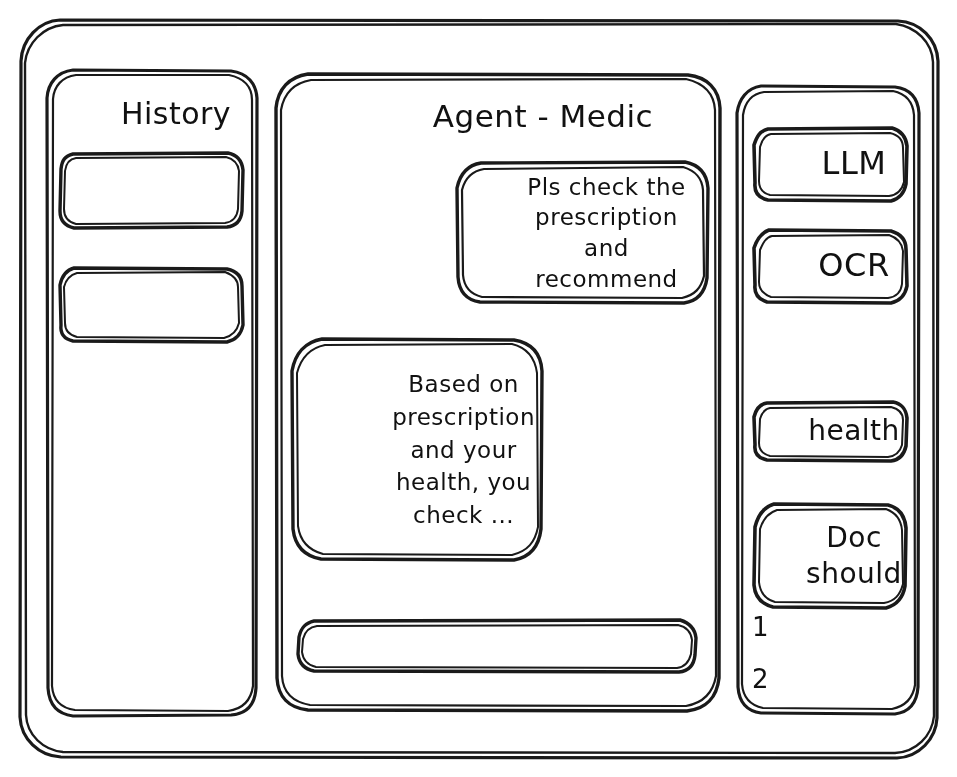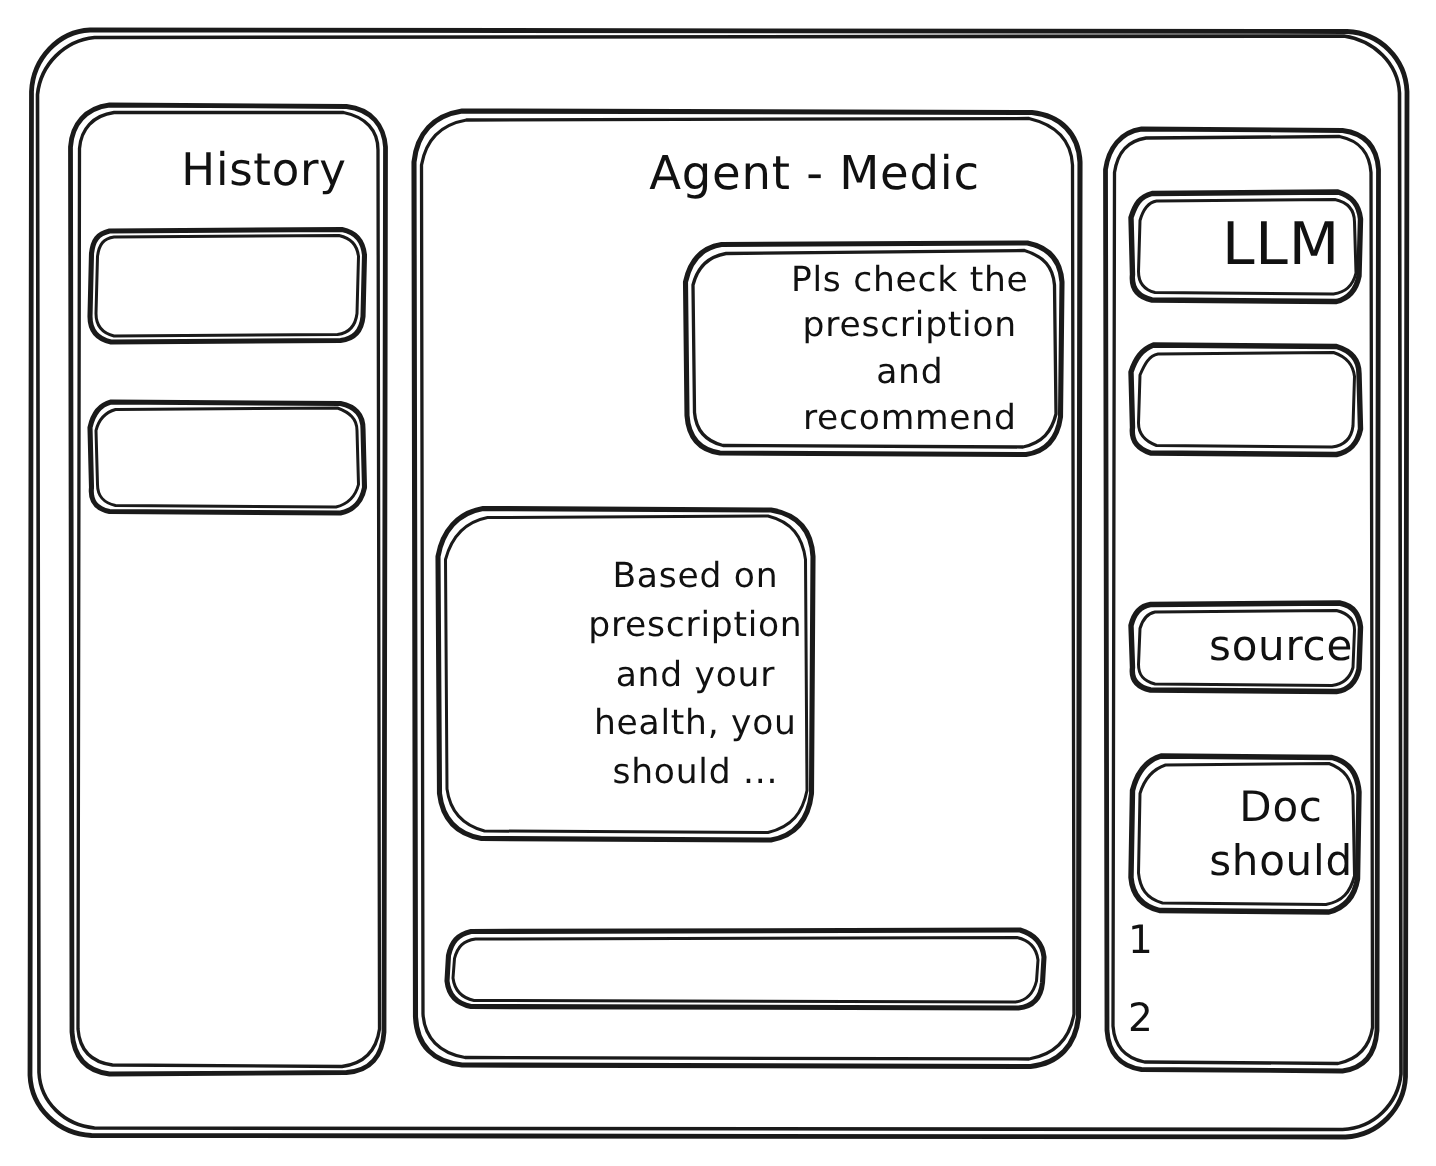--- a/index.html
+++ b/index.html
@@ -105,21 +105,21 @@
   #composer-input { left: 296px; top: 618px; width: 402px; height: 56px; }
 
   
   #tools-panel { left: 735px; top: 84px; width: 186px; height: 632px; }
 
   .tool-chip { left: 752px; width: 156px; }
   .tool-chip .label {
     position: absolute;
     left: 0; right: 0; top: 50%;
     transform: translateY(-50%);
-    font-size: 39px;
+    font-size: 32px;
   }
   #tool-llm { top: 126px; height: 76px; }
   #tool-ocr { top: 228px; height: 76px; }
   #tool-params { top: 400px; height: 62px; }
   #tool-params .label { font-size: 28px; }
   #tool-docsource { top: 502px; height: 108px; }
   #tool-docsource .label { font-size: 28px; line-height: 1.28; }
 
   .doc-list-num {
     position: absolute;
@@ -190,21 +190,21 @@
   <div class="sketch bubble" id="bubble-agent">
     <svg class="frame" viewBox="0 0 255 226" preserveAspectRatio="none">
       <path stroke-width="3.4" d="M32,2 L224,3 C242,6 251,17 252,34 L251,192 C249,209 241,220 224,223 L31,222 C14,219 5,209 3,192 L2,34 C5,17 15,5 32,2 Z"></path>
       <path stroke-width="2.0" d="M35,8 L222,7 C238,11 245,21 247,36 L248,190 C245,205 238,214 222,218 L33,217 C18,213 10,204 8,189 L7,36 C11,21 20,11 35,8"></path>
     </svg>
     <div class="bubble-inner">
       <div class="label">Based on
 prescription
 and your
 health, you
-should ...</div>
+check ...</div>
     </div>
   </div>
 
   <div class="sketch" id="composer-input">
     <svg class="frame" viewBox="0 0 402 56" preserveAspectRatio="none">
       <path stroke-width="3.4" d="M18,3 L384,2 C394,5 399,11 400,20 L399,37 C398,47 393,53 383,54 L18,53 C8,51 3,45 2,36 L3,19 C5,10 9,5 18,3 Z"></path>
       <path stroke-width="2.0" d="M21,8 L382,7 C391,9 395,14 396,22 L395,36 C393,44 389,49 381,50 L20,49 C11,47 7,42 6,34 L7,21 C9,13 13,9 21,8"></path>
     </svg>
     <div class="label"></div>
   </div>
@@ -222,28 +222,29 @@
       <path stroke-width="2.0" d="M19,8 L138,7 C147,9 151,14 151,22 L152,56 C150,64 145,69 137,70 L18,69 C10,67 7,62 7,55 L8,21 C10,14 13,9 19,8"></path>
     </svg>
     <div class="label">LLM</div>
   </div>
 
   <div class="sketch tool-chip" id="tool-ocr">
     <svg class="frame" viewBox="0 0 156 76" preserveAspectRatio="none">
       <path stroke-width="3.6" d="M17,2 L139,3 C149,6 154,12 154,21 L155,58 C153,68 148,73 139,75 L15,74 C6,71 2,66 3,57 L2,20 C5,11 9,5 17,2 Z"></path>
       <path stroke-width="2.0" d="M20,8 L137,7 C146,10 150,15 151,23 L150,56 C149,64 144,69 136,70 L19,69 C11,66 7,61 7,54 L8,22 C11,15 14,9 20,8"></path>
     </svg>
+    <div class="label">OCR</div>
   </div>
 
   <div class="sketch tool-chip" id="tool-params">
     <svg class="frame" viewBox="0 0 156 62" preserveAspectRatio="none">
       <path stroke-width="3.6" d="M15,3 L141,2 C151,4 154,10 155,18 L154,46 C152,55 147,60 139,61 L15,60 C6,58 2,53 3,45 L2,17 C4,9 8,4 15,3 Z"></path>
       <path stroke-width="2.0" d="M18,8 L139,7 C147,9 151,13 151,20 L150,45 C148,52 144,56 136,57 L18,56 C10,54 7,50 7,43 L8,19 C10,12 13,9 18,8"></path>
     </svg>
-    <div class="label">source</div>
+    <div class="label">health</div>
   </div>
 
   <div class="sketch tool-chip" id="tool-docsource">
     <svg class="frame" viewBox="0 0 156 108" preserveAspectRatio="none">
       <path stroke-width="3.6" d="M22,2 L136,3 C148,6 153,14 154,26 L153,84 C151,96 145,103 134,106 L21,105 C9,102 3,95 2,83 L3,25 C6,13 12,5 22,2 Z"></path>
       <path stroke-width="2.0" d="M25,8 L134,7 C145,11 149,18 150,28 L151,82 C148,93 143,99 132,101 L23,100 C12,97 8,90 7,80 L8,27 C11,17 16,11 25,8"></path>
     </svg>
     <div class="label">Doc
 should</div>
   </div>

